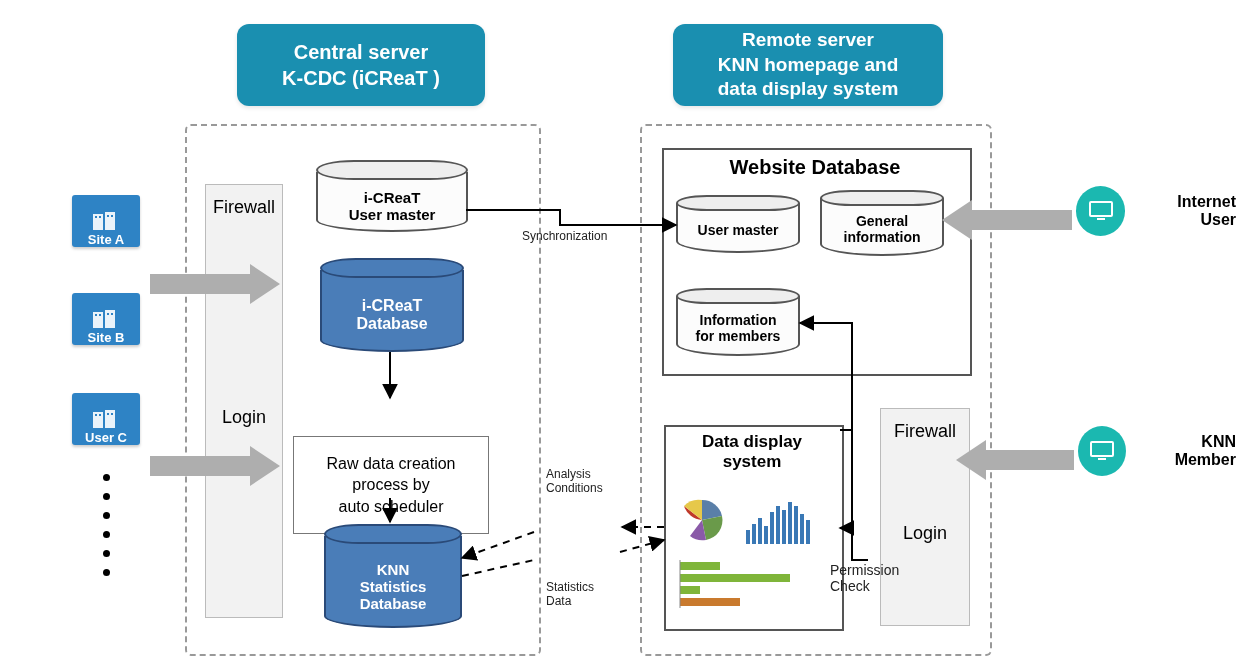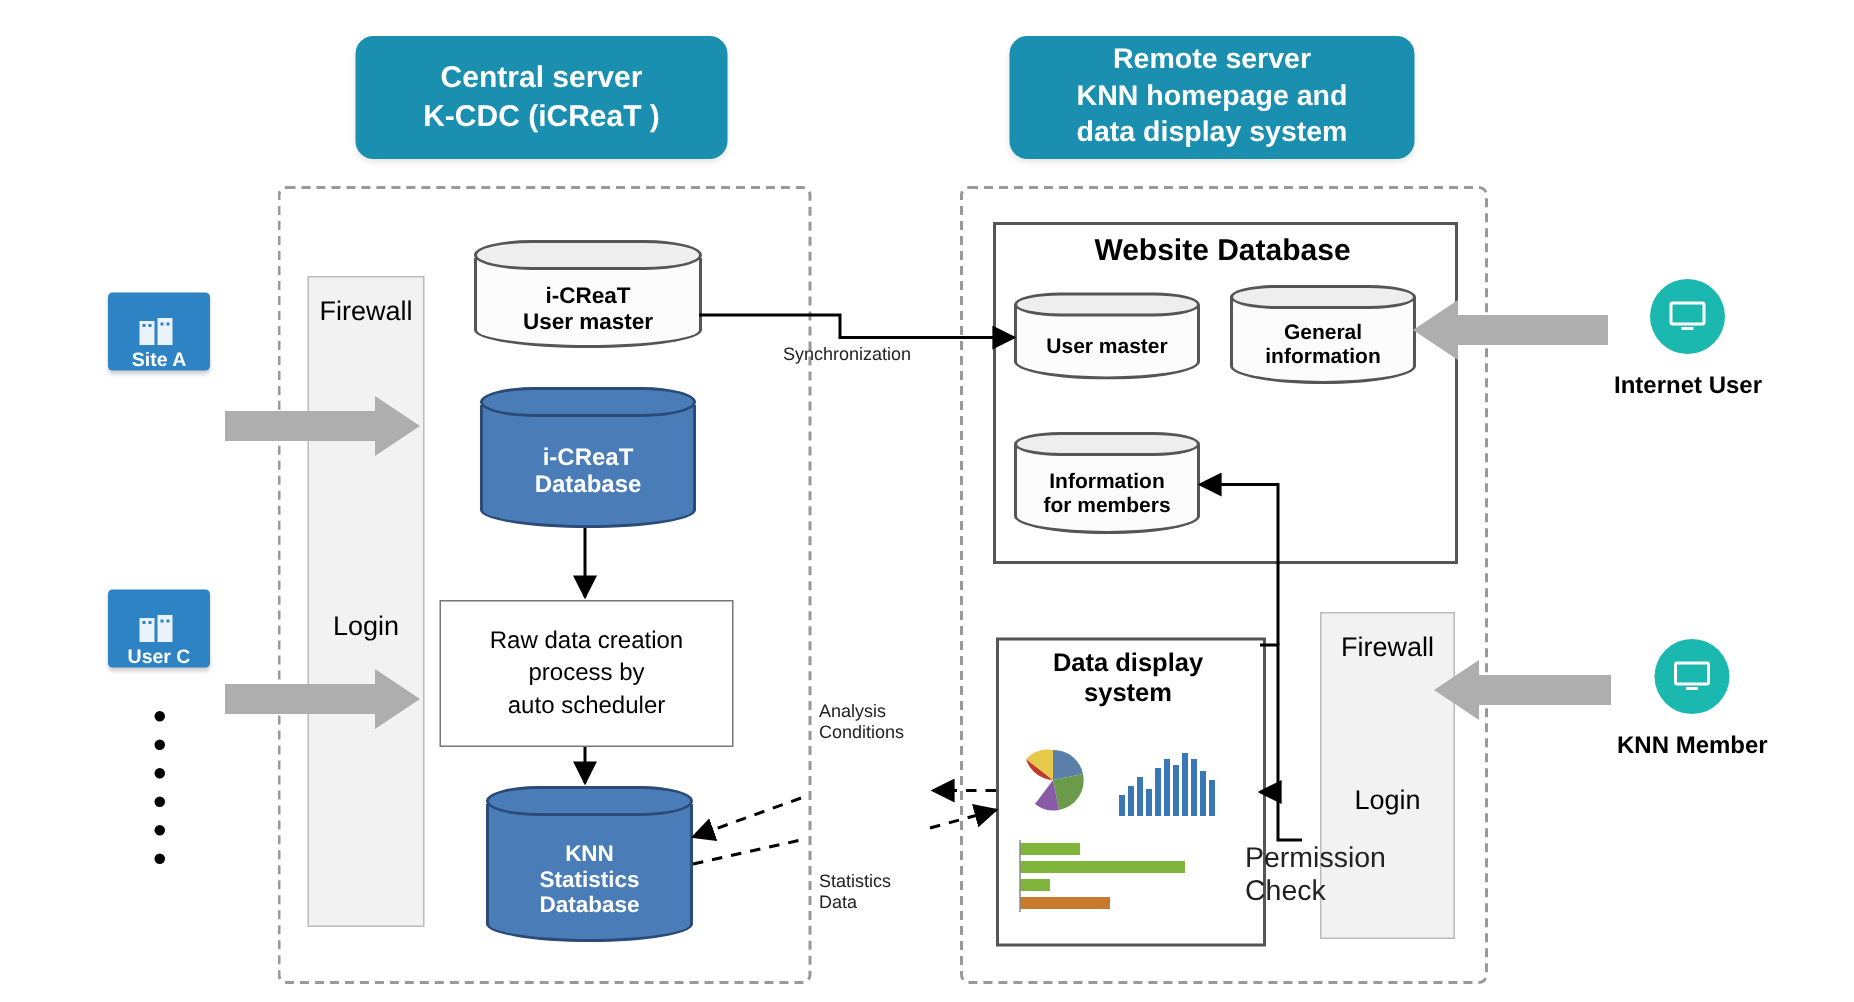--- a/index.html
+++ b/index.html
@@ -6,31 +6,31 @@
   .canvas{position:relative;width:1236px;height:668px;}
   .abs{position:absolute;}
   .header-box{background:#1a8fb0;color:#fff;border-radius:12px;display:flex;align-items:center;justify-content:center;text-align:center;font-weight:600;font-size:20px;line-height:1.3;box-shadow:0 2px 4px rgba(0,0,0,.1);}
   .dashed-box{border:2px dashed #999;border-radius:6px;background:#fff;}
   .site{width:68px;height:52px;background:#2e83c5;color:#fff;font-size:13px;font-weight:600;display:flex;flex-direction:column;align-items:center;justify-content:flex-end;border-radius:3px;box-shadow:0 2px 3px rgba(0,0,0,.2);}
   .site svg{margin-bottom:2px;}
   .vdots{display:flex;flex-direction:column;align-items:center;gap:12px;}
   .vdots span{width:7px;height:7px;background:#000;border-radius:50%;}
   .firewall{background:#f2f2f2;border:1px solid #bbb;display:flex;flex-direction:column;align-items:center;justify-content:flex-start;padding-top:12px;font-size:18px;}
   .firewall .login{margin-top:auto;margin-bottom:auto;}
-  .box{border:1px solid #777;background:#fff;display:flex;align-items:center;justify-content:center;text-align:center;font-size:16px;line-height:1.35;}
+  .box{border:1px solid #777;background:#fff;display:flex;align-items:center;justify-content:center;text-align:center;font-size:16px;line-height:1.35;margin-top:36px;}
   .db{display:flex;flex-direction:column;align-items:center;justify-content:center;text-align:center;font-weight:600;}
   .db .top{width:100%;height:16px;border:2px solid #555;border-radius:50%/100%;background:#fff;position:relative;z-index:2;}
   .db .body{width:100%;flex:1;border-left:2px solid #555;border-right:2px solid #555;border-bottom:2px solid #555;border-bottom-left-radius:50% 12px;border-bottom-right-radius:50% 12px;margin-top:-8px;padding-top:10px;display:flex;flex-direction:column;justify-content:center;}
   .db.blue .top{background:#4a7db8;border-color:#2a4a78;}
   .db.blue .body{background:#4a7db8;border-color:#2a4a78;color:#fff;}
   .db.grey .top{background:#eee;border-color:#555;}
   .db.grey .body{background:#fcfcfc;}
   .small-db{font-size:14px;font-weight:600;}
   .label{font-size:12px;color:#222;}
-  .user-icon{display:flex;flex-direction:column;align-items:center;gap:13px;font-weight:600;font-size:16px;}
+  .user-icon{display:flex;flex-direction:row;align-items:center;gap:13px;font-weight:600;font-size:16px;text-align:right;}
   .user-icon .circ{width:50px;height:50px;background:#1bb8b0;border-radius:50%;display:flex;align-items:center;justify-content:center;color:#fff;}
   .cloud{position:relative;width:90px;height:52px;}
   .cloud svg{position:absolute;left:0;top:0;}
   .cloud .txt{position:absolute;left:0;top:0;width:100%;height:100%;display:flex;align-items:center;justify-content:center;font-size:14px;}
   svg{overflow:visible;}
   .solid-box{border:2px solid #555;}
   .title{font-weight:700;font-size:20px;}
 </style>
 </head>
 <body>
@@ -54,20 +54,31 @@
   <div class="abs site" style="left:72px;top:195px;">
     <svg width="26" height="18">
         <rect x="0" y="2" width="10" height="16" fill="#fff" opacity=".9"></rect>
         <rect x="12" y="0" width="10" height="18" fill="#fff" opacity=".9"></rect>
         <rect x="2" y="4" width="2" height="2" fill="#2e83c5"></rect>
         <rect x="6" y="4" width="2" height="2" fill="#2e83c5"></rect>
         <rect x="14" y="3" width="2" height="2" fill="#2e83c5"></rect>
         <rect x="18" y="3" width="2" height="2" fill="#2e83c5"></rect>
       </svg>
     <span>Site A</span>
+  </div>
+  <div class="abs site" style="left:72px;top:293px;">
+    <svg width="26" height="18">
+        <rect x="0" y="2" width="10" height="16" fill="#fff" opacity=".9"></rect>
+        <rect x="12" y="0" width="10" height="18" fill="#fff" opacity=".9"></rect>
+        <rect x="2" y="4" width="2" height="2" fill="#2e83c5"></rect>
+        <rect x="6" y="4" width="2" height="2" fill="#2e83c5"></rect>
+        <rect x="14" y="3" width="2" height="2" fill="#2e83c5"></rect>
+        <rect x="18" y="3" width="2" height="2" fill="#2e83c5"></rect>
+      </svg>
+    <span>Site B</span>
   </div>
   <div class="abs site" style="left:72px;top:393px;">
     <svg width="26" height="18">
         <rect x="0" y="2" width="10" height="16" fill="#fff" opacity=".9"></rect>
         <rect x="12" y="0" width="10" height="18" fill="#fff" opacity=".9"></rect>
         <rect x="2" y="4" width="2" height="2" fill="#2e83c5"></rect>
         <rect x="6" y="4" width="2" height="2" fill="#2e83c5"></rect>
         <rect x="14" y="3" width="2" height="2" fill="#2e83c5"></rect>
         <rect x="18" y="3" width="2" height="2" fill="#2e83c5"></rect>
       </svg>
@@ -180,21 +191,21 @@
     <span>Firewall</span>
     <span class="login">Login</span>
   </div>
 
 
   <div class="abs label" style="left:522px;top:229px;">Synchronization</div>
   <div class="abs label" style="left:546px;top:467px;white-space:pre-line;">Analysis
 Conditions</div>
   <div class="abs label" style="left:546px;top:580px;white-space:pre-line;">Statistics
 Data</div>
-  <div class="abs label" style="left:830px;top:562px;white-space:pre-line;font-size:19px;">Permission
+  <div class="abs label" style="left:830px;top:562px;white-space:pre-line;font-size:14px;">Permission
 Check</div>
 
   <div class="abs user-icon" style="left:1076px;top:186px;">
     <div class="circ">
       <svg width="26" height="22">
           <rect x="2" y="2" width="22" height="14" rx="1" fill="none" stroke="#fff" stroke-width="2"></rect>
           <rect x="9" y="18" width="8" height="2" fill="#fff"></rect>
         </svg>
     </div>
     <span>Internet User</span>

